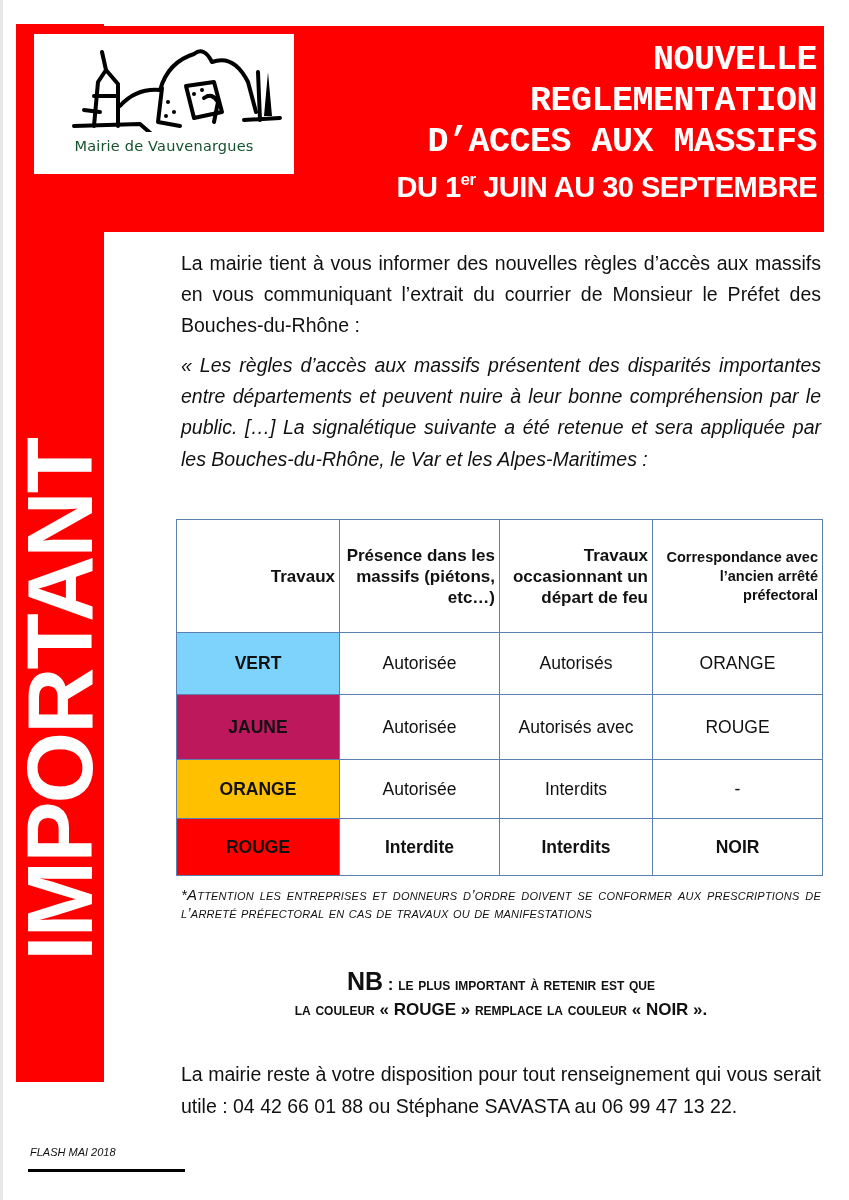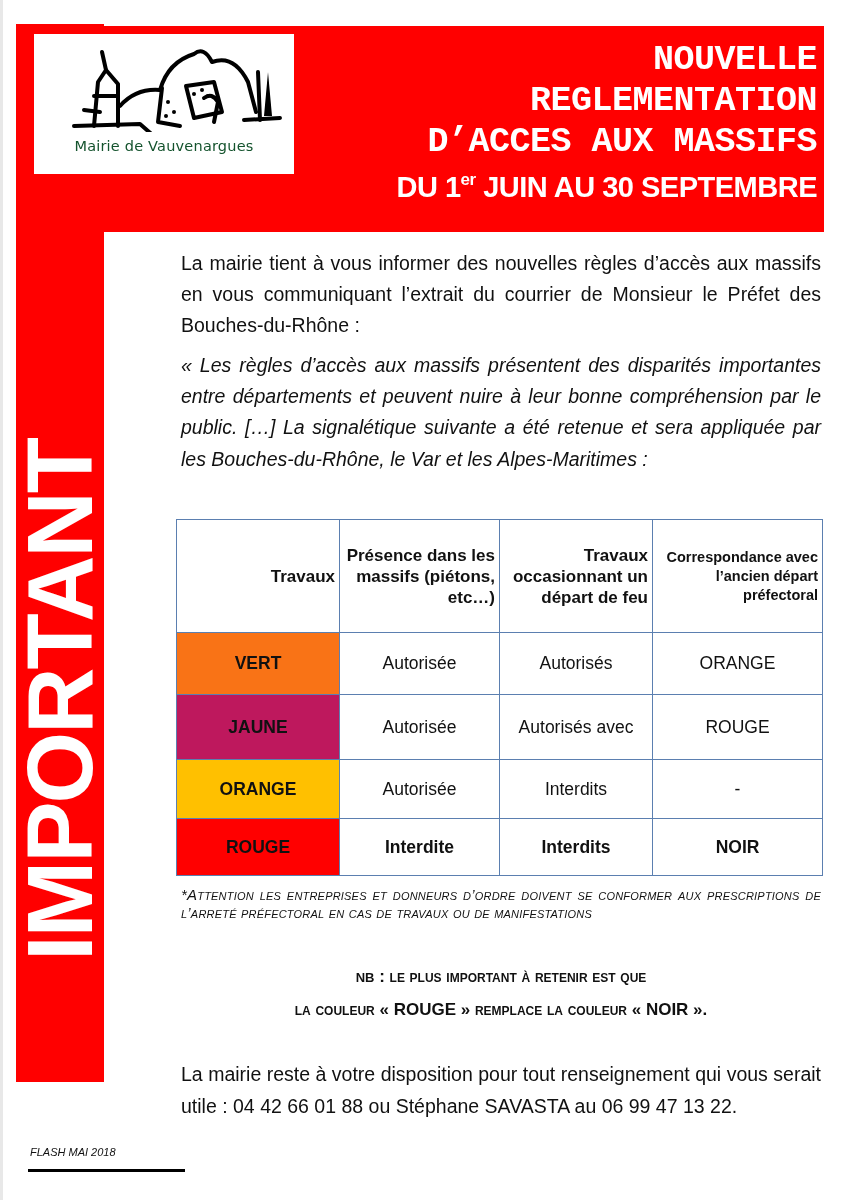--- a/index.html
+++ b/index.html
@@ -33,21 +33,21 @@
     table.rules td { font-size: 17.5px; height: 61px; }
     table.rules tr.r-jaune td { height: 64px; }
     table.rules tr.r-orange td { height: 58px; }
     table.rules tr.r-rouge td { height: 56px; }
     td.color-cell { font-weight: bold; font-size: 17px; }
     td.bold { font-weight: bold; }
 
     .notice { position: absolute; left: 181px; top: 886px; width: 640px; font-style: italic; font-size: 15px; line-height: 18px; text-align: justify; font-variant: small-caps; letter-spacing: 0.2px; }
     .nb { position: absolute; left: 181px; width: 640px; text-align: center; font-weight: bold; font-variant: small-caps; }
     .nb1 { top: 967px; font-size: 17px; }
-    .nb1 .big { font-size: 13px; margin-top: 20px; }
+    .nb1 .big { font-size: 25px; margin-top: 20px; }
     .nb2 { top: 1000px; font-size: 17px; }
 
     .outro { position: absolute; left: 181px; top: 1058px; width: 640px; font-size: 19.5px; line-height: 32px; text-align: justify; text-align-last: left; }
 
     .flash { position: absolute; left: 30px; top: 1146px; font-style: italic; font-size: 11px; color: #111; }
     .flash-rule { position: absolute; left: 28px; top: 1169px; width: 157px; height: 3px; background: #000; }
   </style>
 </head>
 <body>
 
@@ -102,24 +102,24 @@
     <col style="width:163px">
       <col style="width:160px">
       <col style="width:153px">
       <col style="width:170px">
   </colgroup>
   <tbody>
       <tr>
     <th>Travaux</th>
     <th>Présence dans les massifs (piétons, etc…)</th>
     <th>Travaux occasionnant un départ de feu</th>
-    <th class="small">Correspondance avec l’ancien départ préfectoral</th>
+    <th class="small">Correspondance avec l’ancien arrêté préfectoral</th>
   </tr>
   <tr class="r-vert">
-    <td class="color-cell" style="background: #f97316;">VERT</td>
+    <td class="color-cell" style="background: #7dd3fc;">VERT</td>
     <td>Autorisée</td>
     <td>Autorisés</td>
     <td>ORANGE</td>
   </tr>
   <tr class="r-jaune">
     <td class="color-cell" style="background: #be185d;">JAUNE</td>
     <td>Autorisée</td>
     <td>Autorisés avec</td>
     <td>ROUGE</td>
   </tr>

